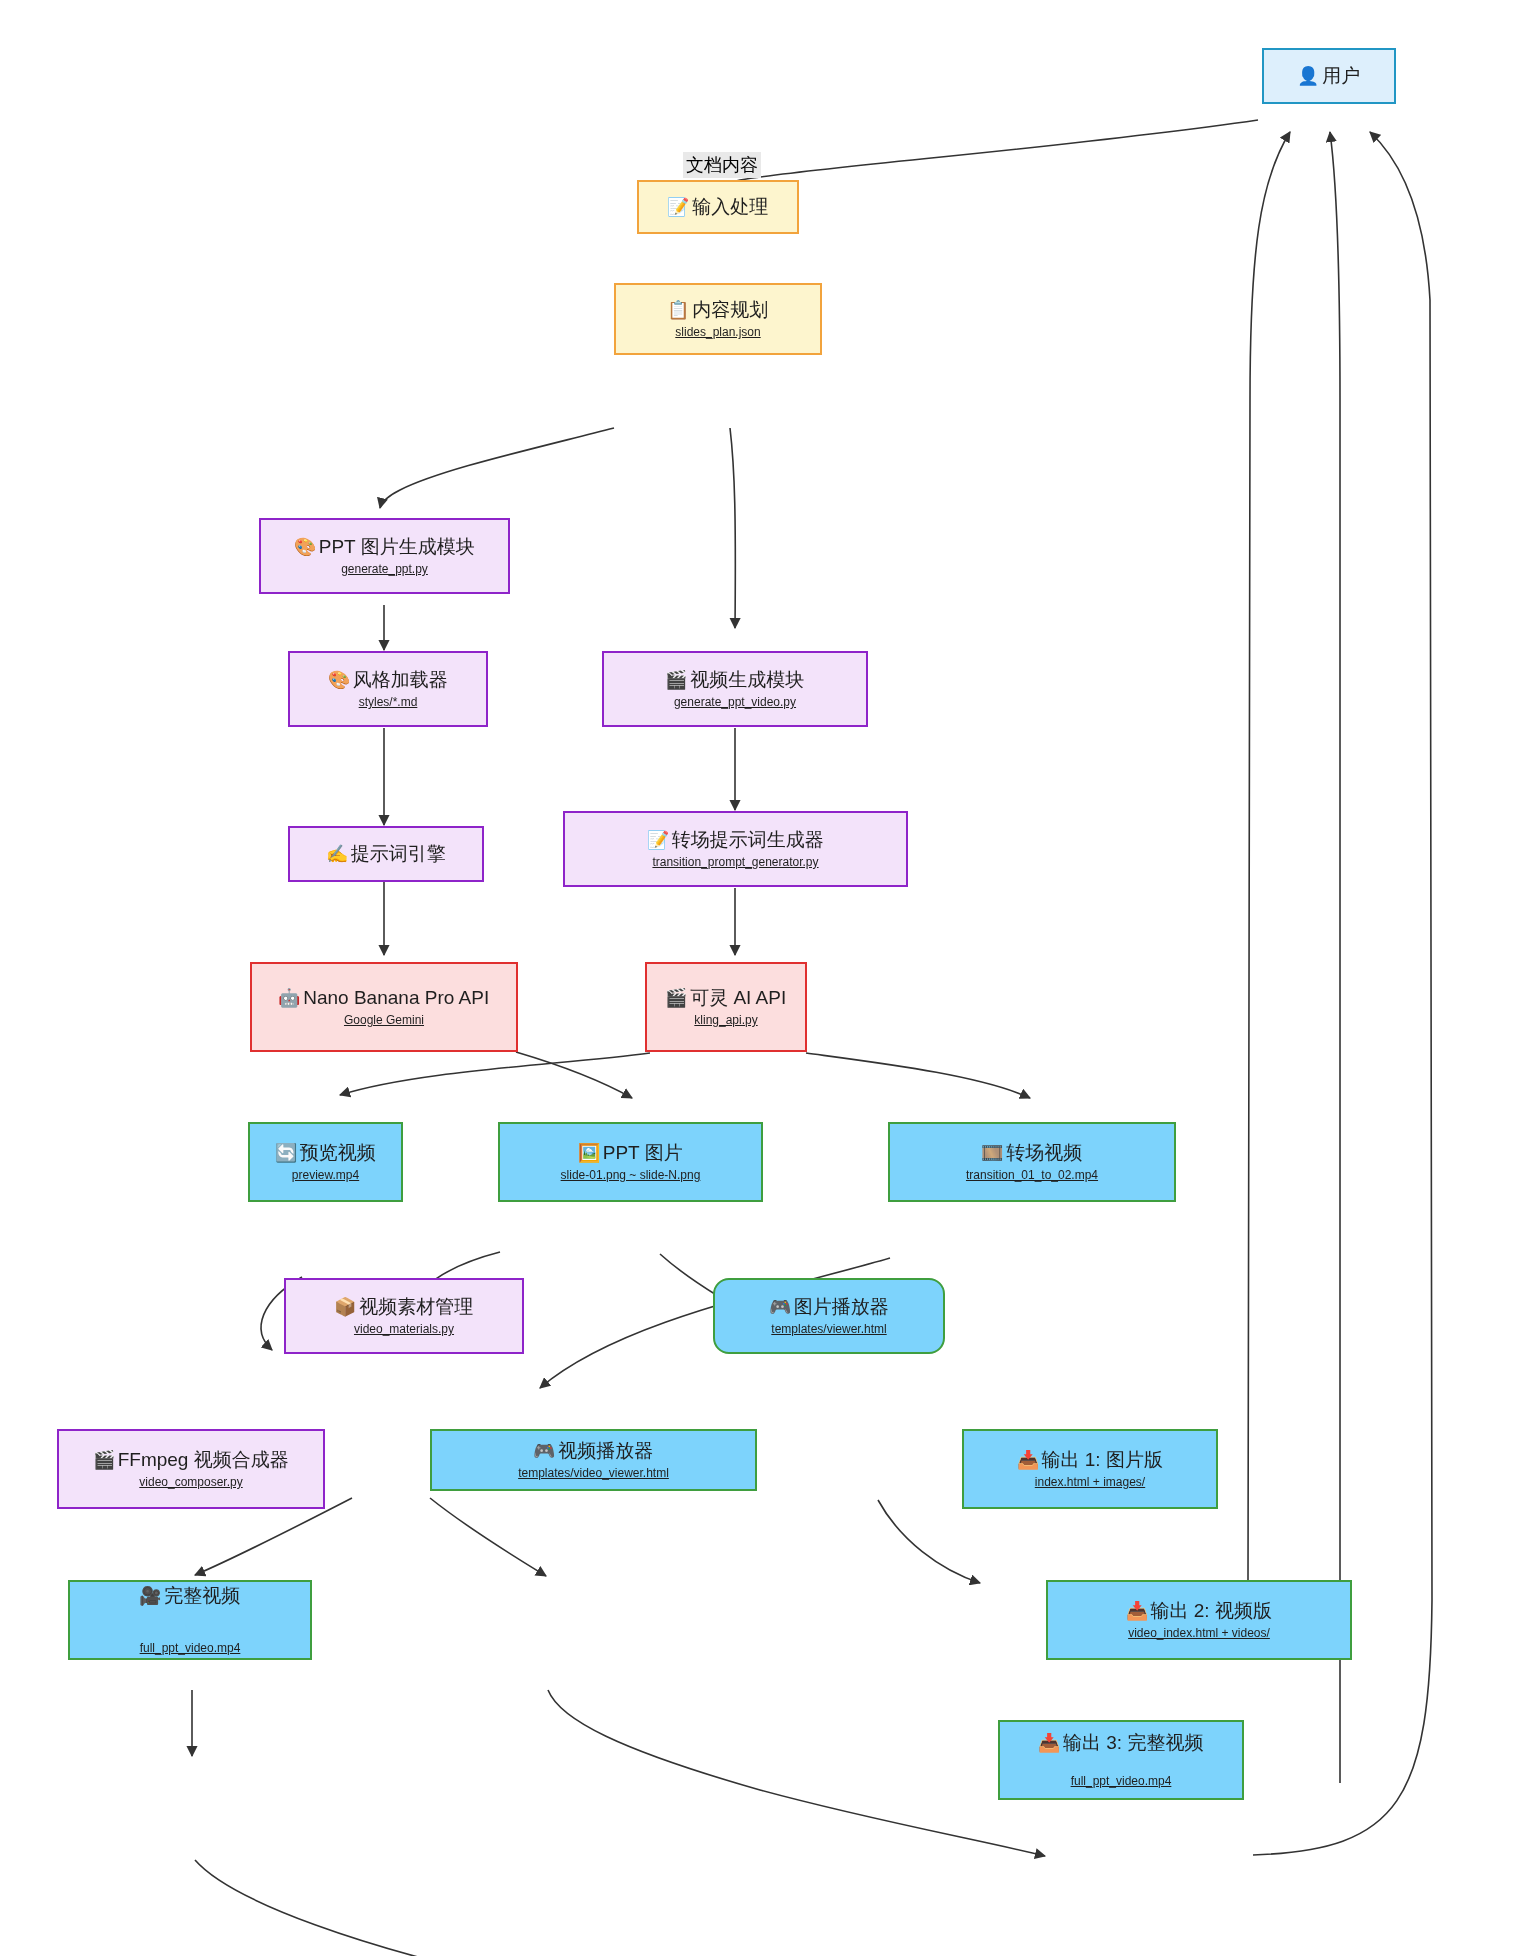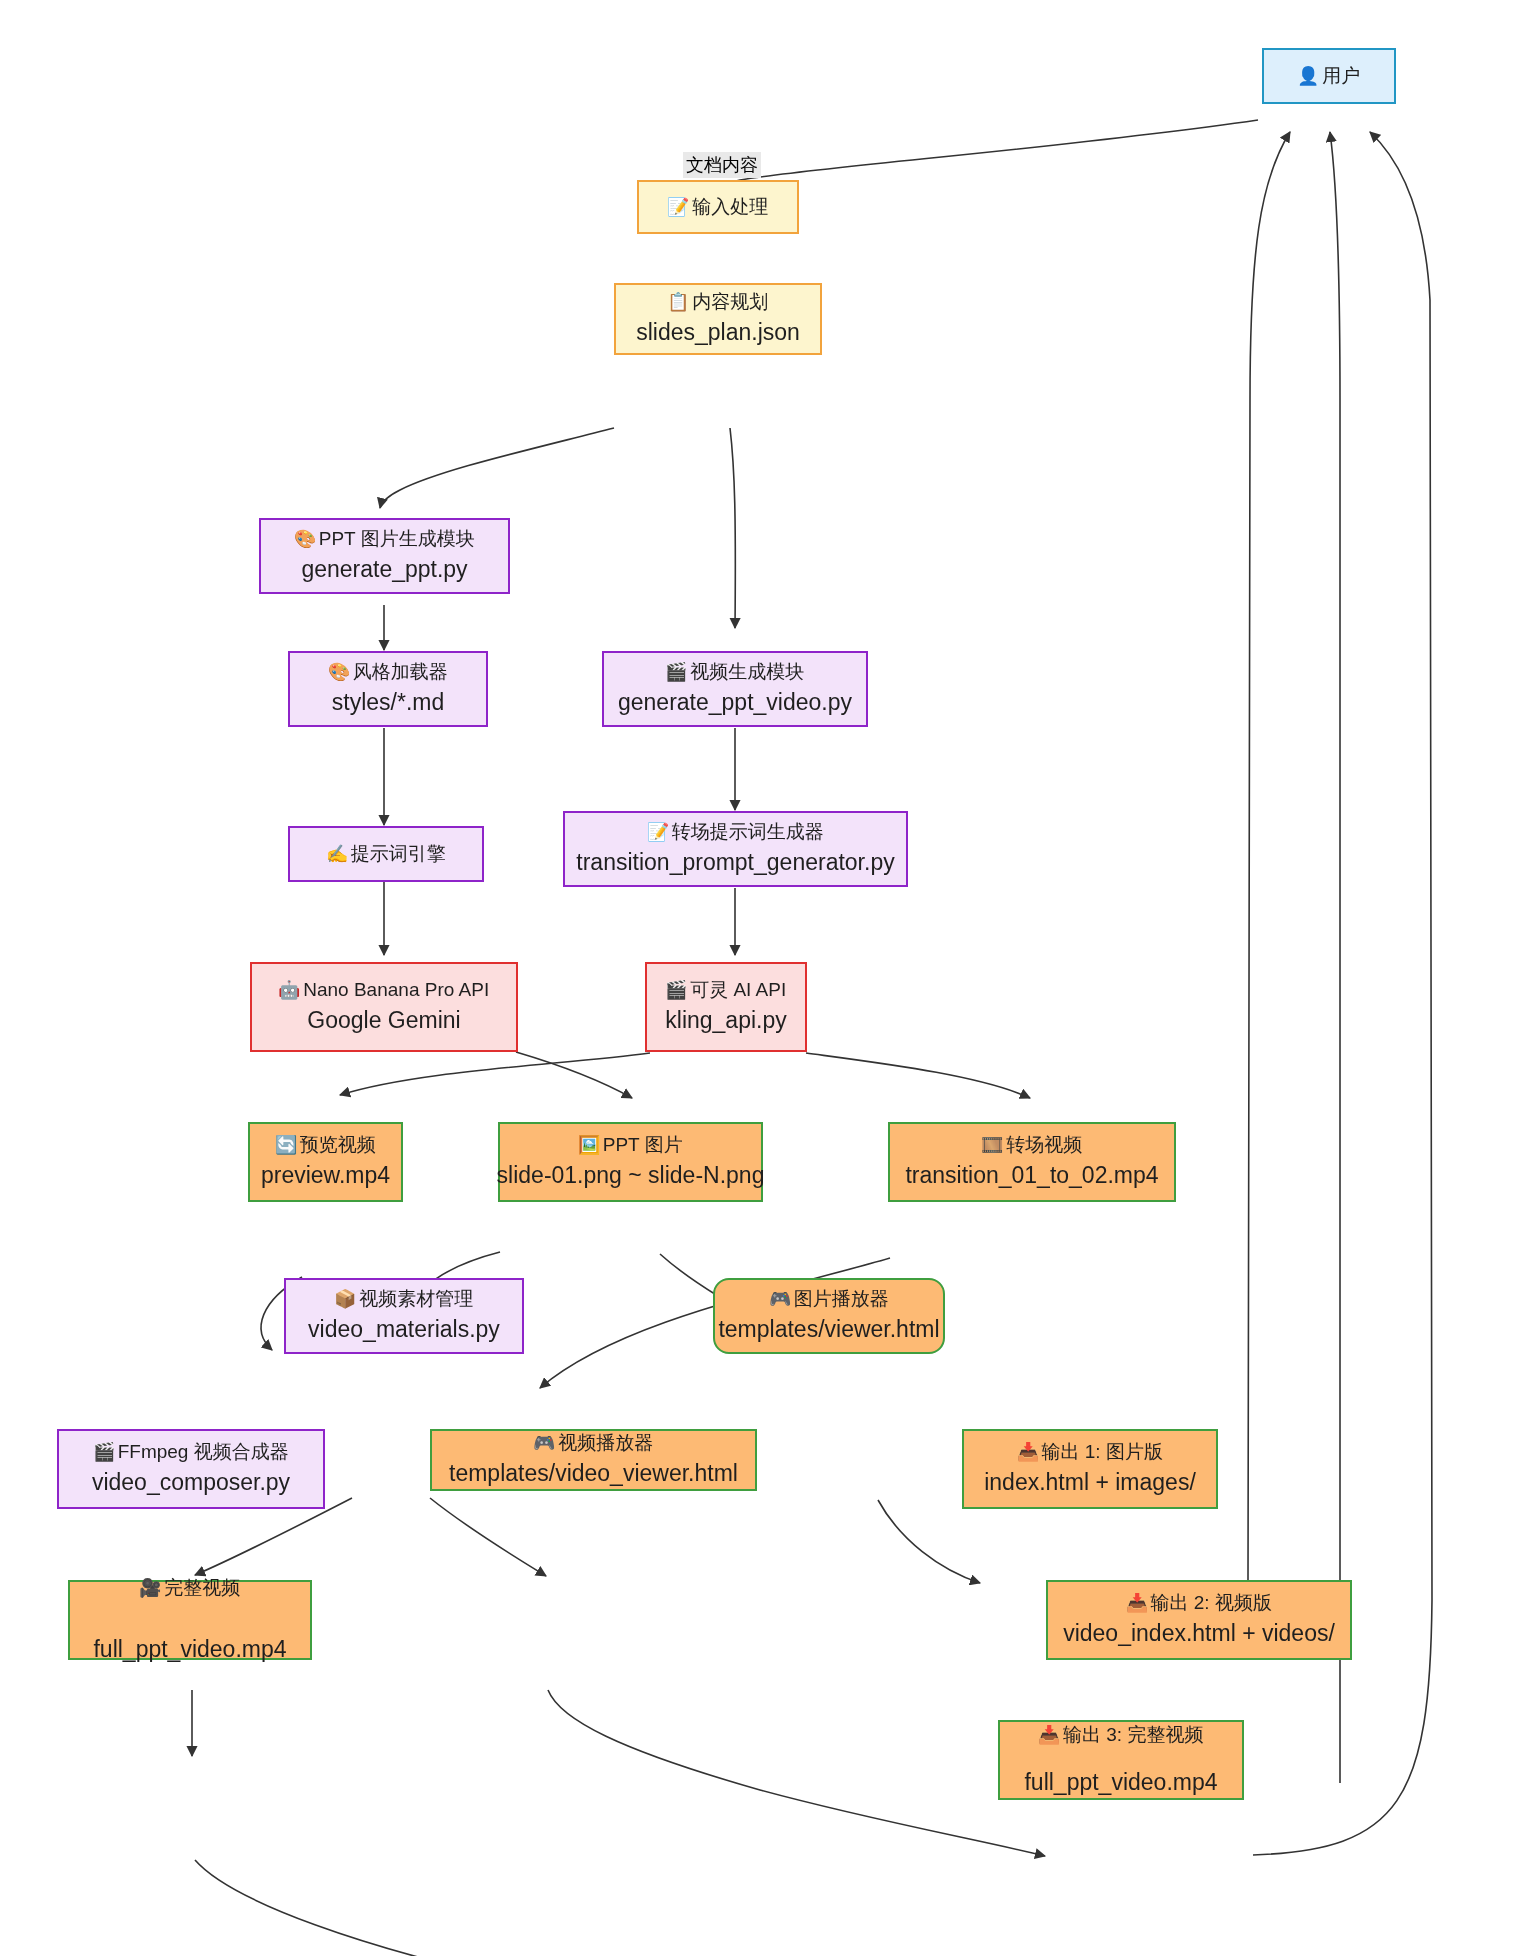--- a/index.html
+++ b/index.html
@@ -42,33 +42,34 @@
     text-align: center;
     line-height: 1.42;
   }
   .node-line1 {
     white-space: nowrap;
     font-size: 19px;
     color: #1f1f1f;
   }
   .node-line2 {
     white-space: nowrap;
-    font-size: 23px;
+    font-size: 12px;
     color: #1f1f1f;
+    text-decoration: underline;
   }
   .node-icon {
     font-size: 18px;
     margin-right: 2px;
   }
   
   .style-user   { border-color: #2196c4; background: #ddeffc; }
   .style-stage  { border-color: #f2a33c; background: #fdf5ce; }
   .style-module { border-color: #8e24c9; background: #f3e3fa; }
   .style-api    { border-color: #e03030; background: #fcdede; }
-  .style-asset  { border-color: #3f9e3f; background: #fdba74; }
+  .style-asset  { border-color: #3f9e3f; background: #7dd3fc; }
 
   .edge-label {
     position: absolute;
     font-size: 18px;
     color: #000000;
     background: #e9e9e9;
     padding: 1px 3px;
     white-space: nowrap;
   }
 </style>

